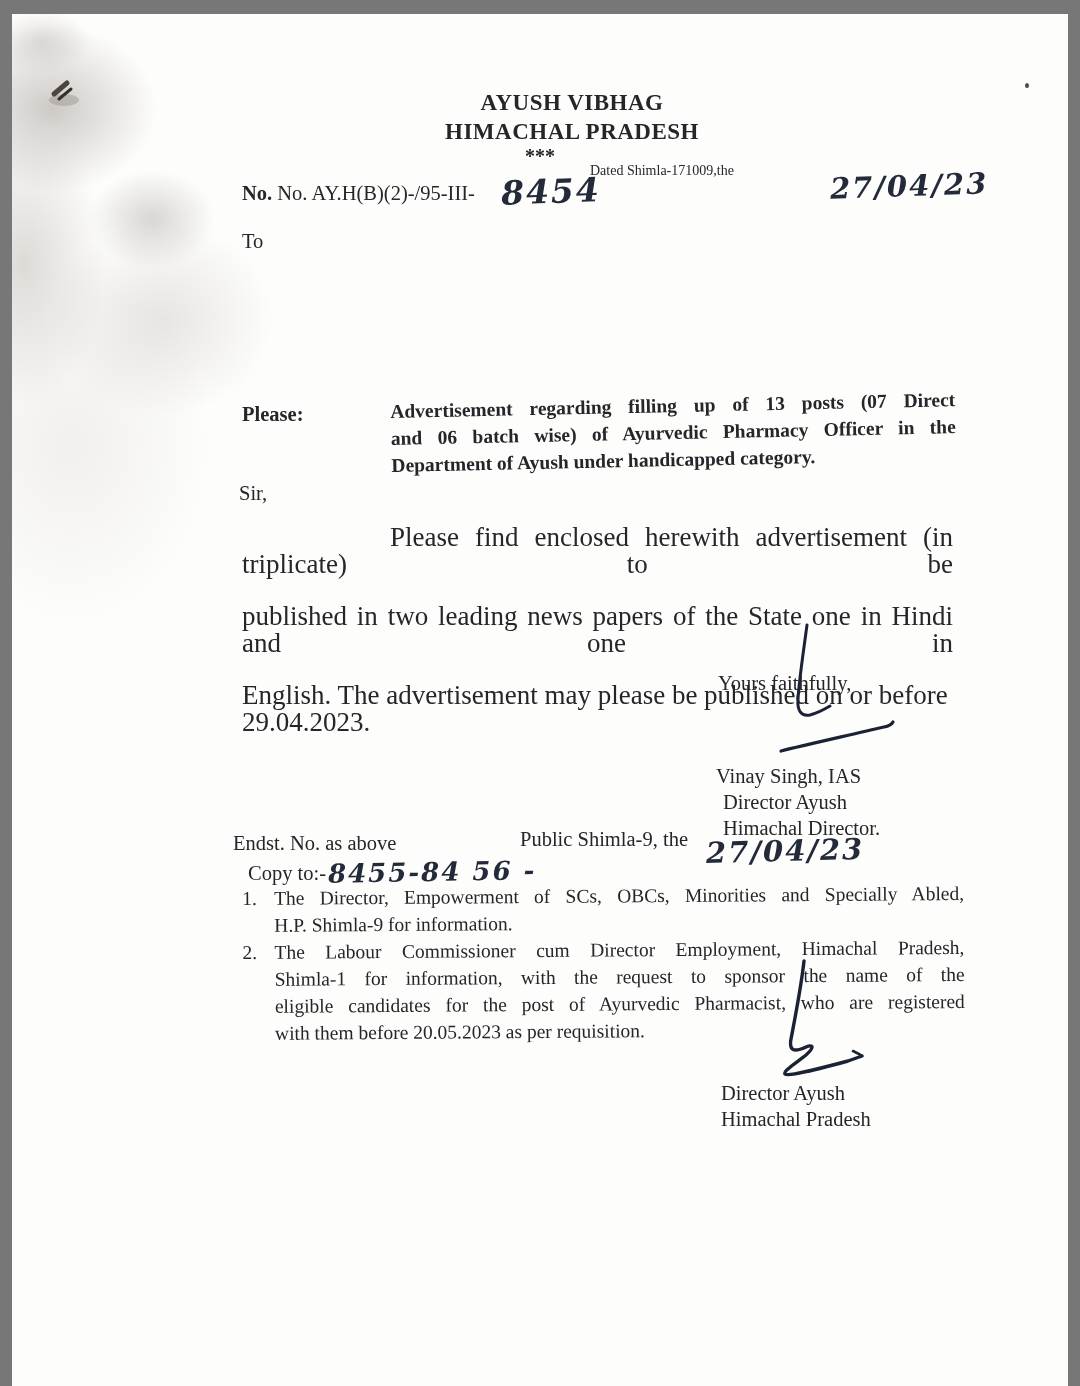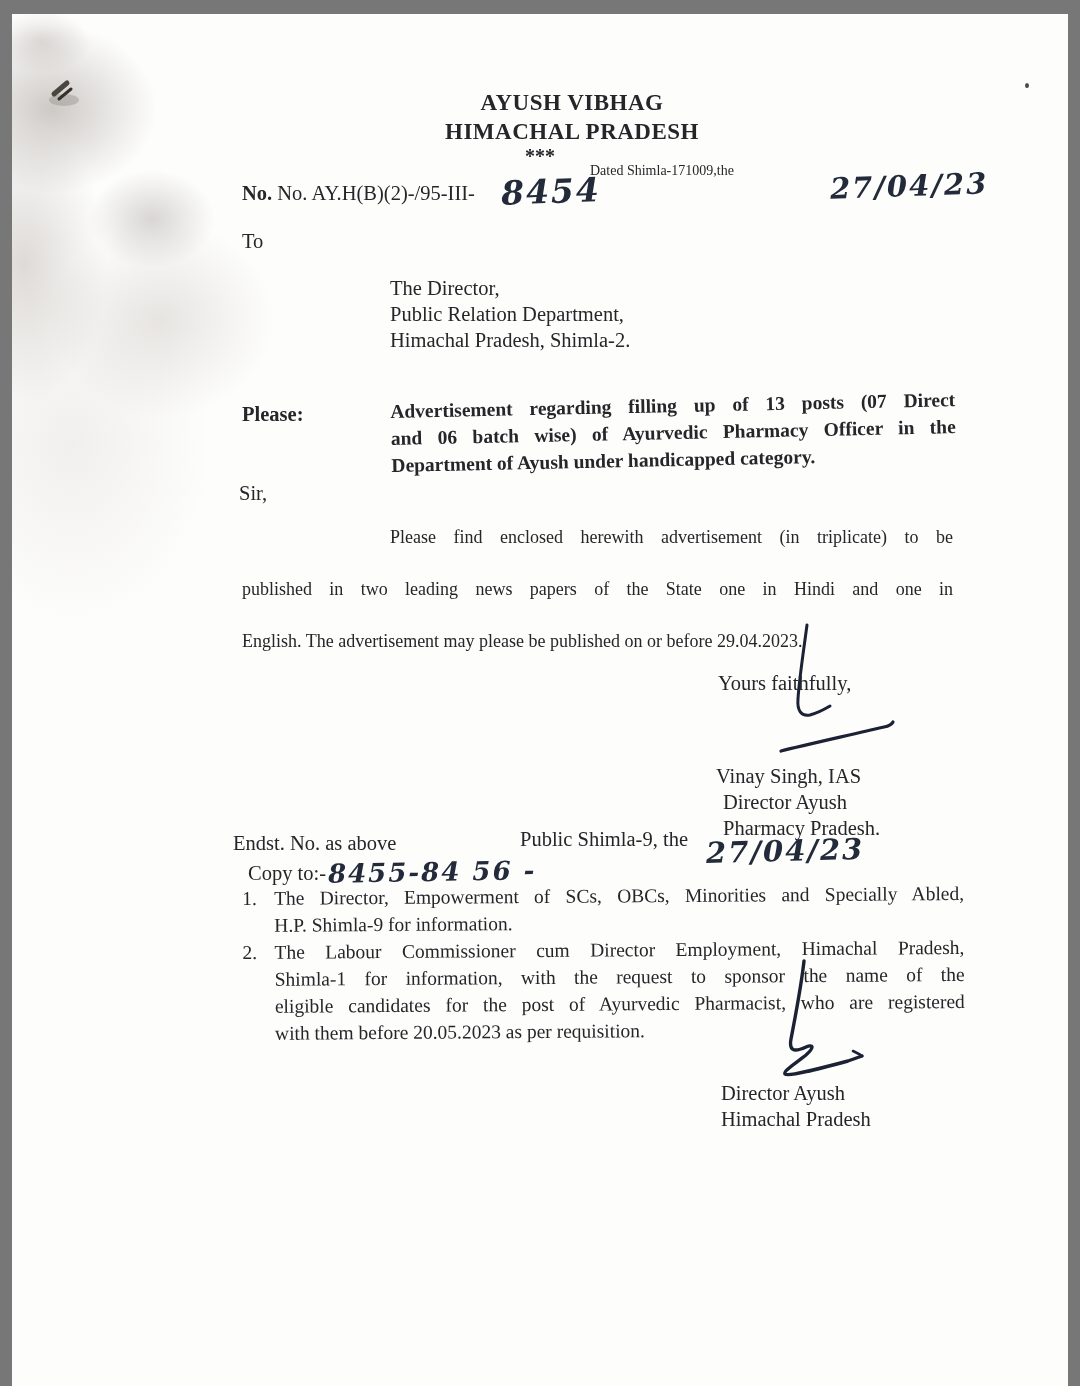--- a/index.html
+++ b/index.html
@@ -59,46 +59,41 @@
 
   <div class="abs print" style="left:230px;top:166px;">
     <span class="bold">No.</span>
     <span>No. AY.H(B)(2)-/95-III-</span>
   </div>
   <div class="abs hw" style="left:489px;top:158px;font-size:33px;transform:rotate(-2deg);">8454</div>
   <div class="abs print" style="left:578px;top:144px;font-size:14px;">Dated Shimla-171009,the</div>
   <div class="abs hw" style="left:818px;top:155px;font-size:29px;transform:rotate(-2deg);">27/04/23</div>
 
   <div class="abs print" style="left:230px;top:214px;">To</div>
-  <div class="abs print" style="left:378px;top:261px;">
-    <div>The Director,</div>
-    <div>Public Relation Department,</div>
-    <div>Himachal Pradesh, Shimla-2.</div>
-  </div>
 
   <div class="abs print bold" style="left:230px;top:387px;">Please:</div>
   <div class="abs subject-block bold" style="left:378px;top:384px;width:565px;font-size:19.5px;line-height:27px;">
     <div class="jl">Advertisement regarding filling up of 13 posts (07 Direct</div>
     <div class="jl">and 06 batch wise) of Ayurvedic Pharmacy Officer in the</div>
     <div>Department of Ayush under handicapped category.</div>
   </div>
 
   <div class="abs print" style="left:227px;top:466px;">Sir,</div>
 
-  <div class="abs" style="left:230px;top:510px;width:711px;font-size:18px;line-height:27px;">
+  <div class="abs" style="left:230px;top:510px;width:711px;font-size:27px;line-height:27px;">
     <div class="jl" style="text-indent:148px;margin-bottom:25px;">Please find enclosed herewith advertisement (in triplicate) to be</div>
     <div class="jl" style="margin-bottom:25px;">published in two leading news papers of the State one in Hindi and one in</div>
     <div>English. The advertisement may please be published on or before 29.04.2023.</div>
   </div>
 
   <div class="abs print" style="left:706px;top:656px;text-align:right;">Yours faithfully,</div>
   <div class="abs print" style="left:704px;top:749px;">
     <div>Vinay Singh, IAS</div>
     <div style="margin-left:7px;">Director Ayush</div>
-    <div style="margin-left:7px;">Pharmacy Pradesh.</div>
+    <div style="margin-left:7px;">Himachal Director.</div>
   </div>
 
   <div class="abs print" style="left:221px;top:816px;">Endst. No. as above</div>
   <div class="abs print" style="left:508px;top:812px;">Public Shimla-9, the</div>
   <div class="abs hw" style="left:694px;top:820px;font-size:29px;transform:rotate(-1.5deg);">27/04/23</div>
 
   <div class="abs print" style="left:236px;top:844px;">
     <span>Copy to:-</span><span class="hw" style="font-size:26px;display:inline-block;transform:rotate(-1deg) translateY(1px);margin-left:2px;">8455-84 56 -</span>
   </div>
 

